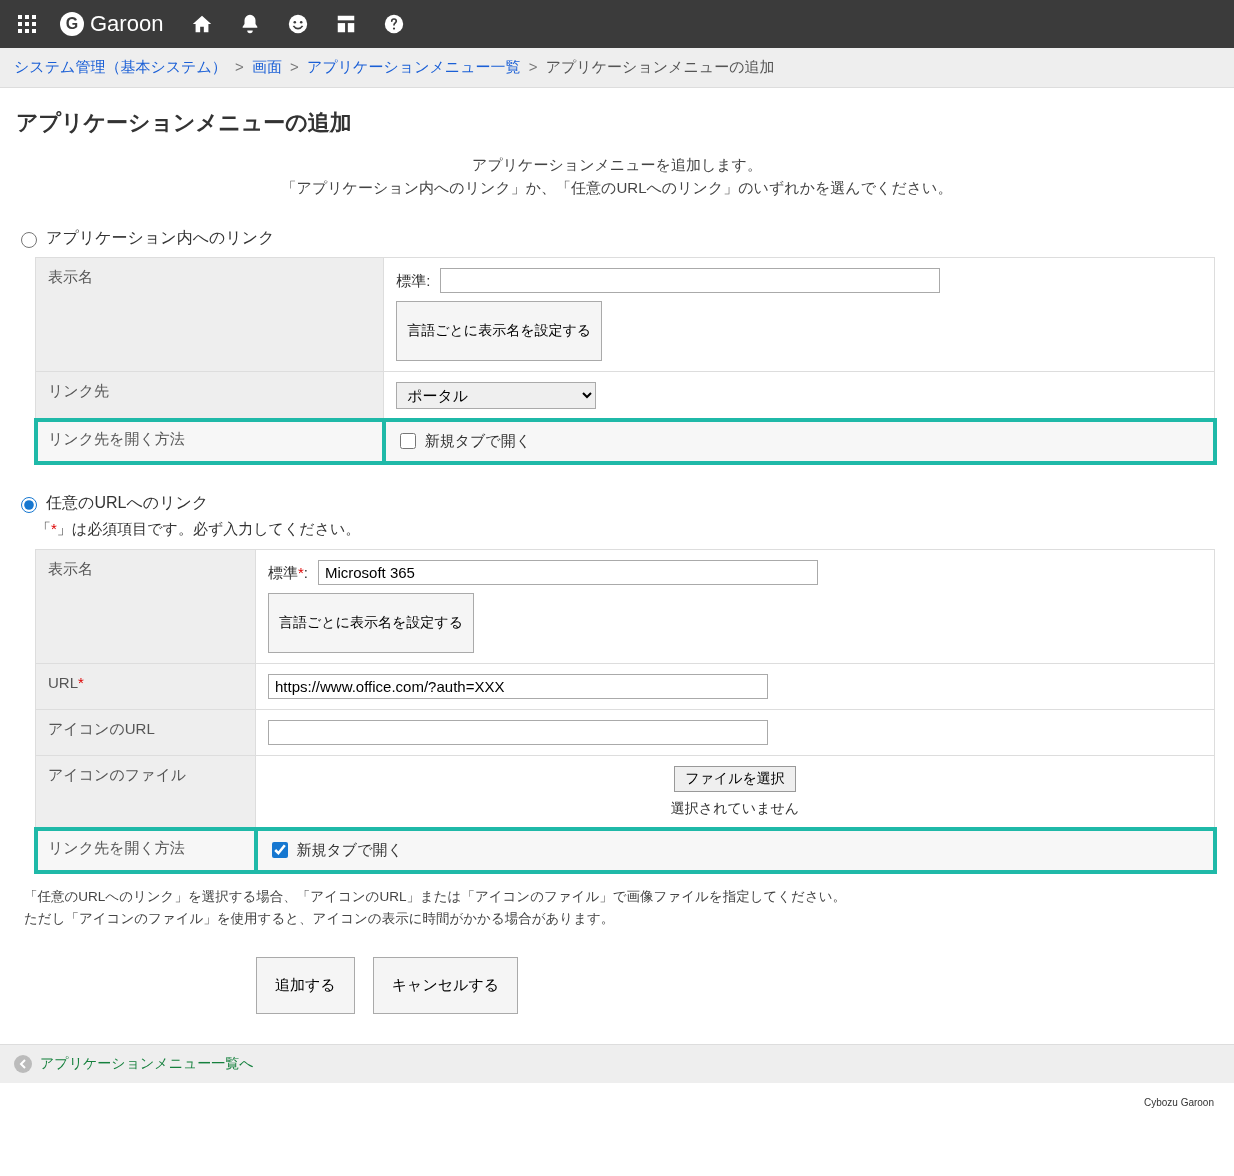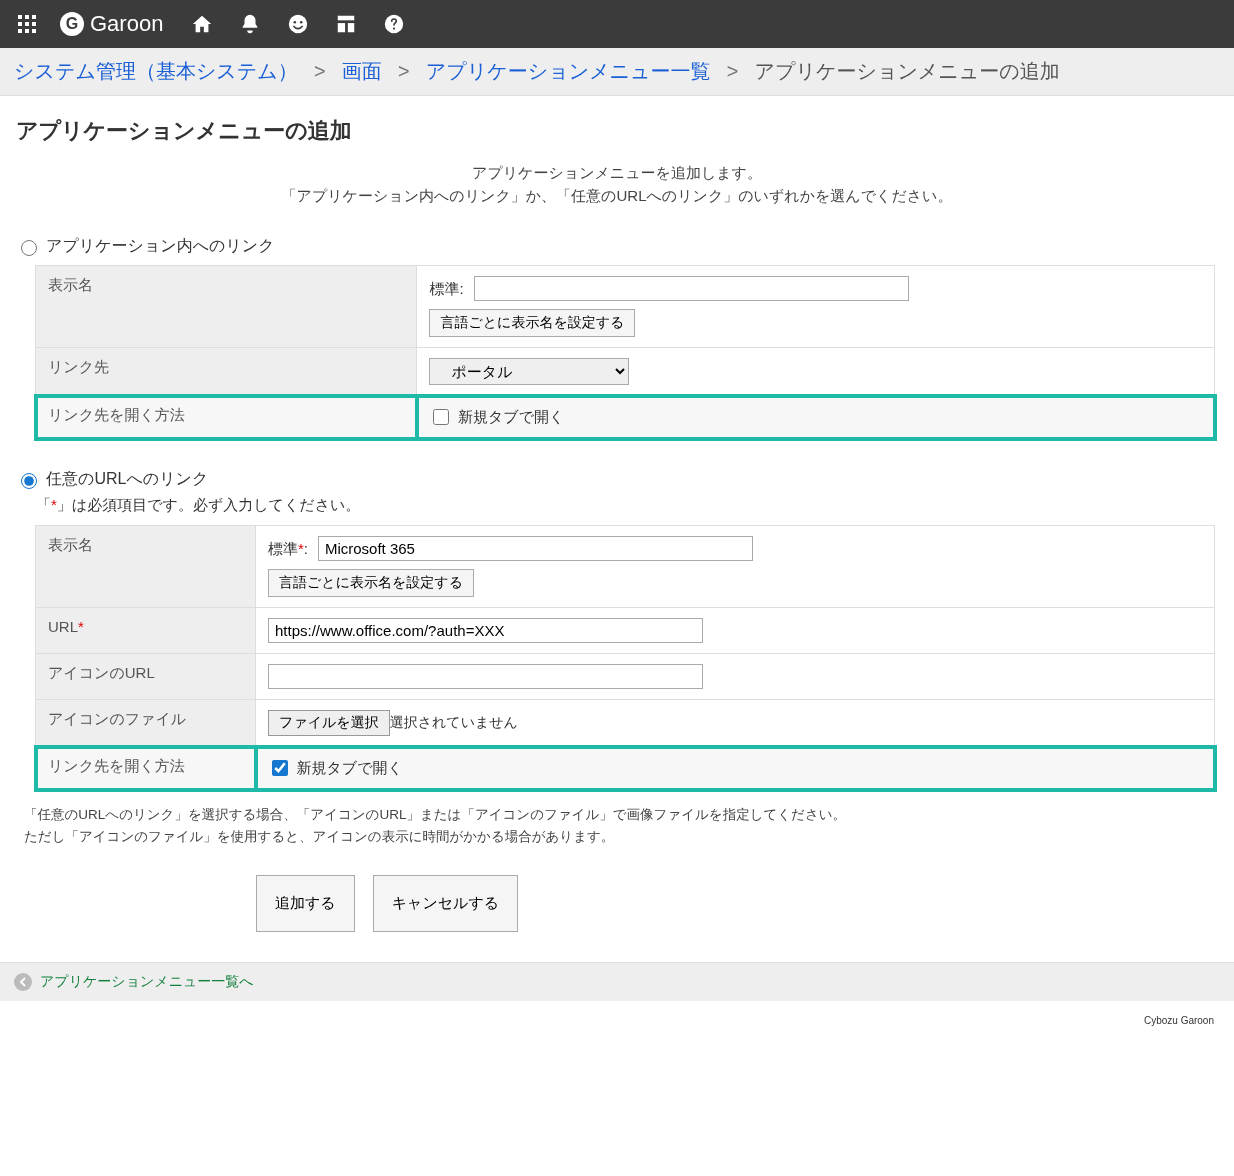--- a/index.html
+++ b/index.html
@@ -45,23 +45,22 @@
     color: #3b3b3b;
     border-radius: 50%;
     align-items: center;
     justify-content: center;
     font-weight: 700;
     font-size: 16px;
   }
   .breadcrumbs {
     background: #eee;
     padding: 10px 14px;
-    font-size: 20px;
+    font-size: 15px;
     border-bottom: 1px solid #ddd;
-    font-family: Liberation Mono, monospace;
   }
   .breadcrumbs a {
     color: #1a5fd6;
     text-decoration: none;
     font-weight: 500;
   }
   .breadcrumbs .sep { color: #777; margin: 0 4px; }
   .breadcrumbs .current { color: #555; }
   .page {
     padding: 20px 16px 10px 16px;
@@ -109,45 +108,45 @@
   }
   .highlight-box {
     outline: 4px solid #1fb9a8;
     outline-offset: -2px;
   }
   .inline-label { font-size: 15px; color:#333; margin-right:6px;}
   input[type=text] {
     font-size: 15px;
     padding: 3px 6px;
     border: 1px solid #aaa;
-    width: 435px;
+    width: 500px;
   }
   .btn-small {
     font-size: 14px;
-    padding: 4px 10px;
+    padding: 20px 10px;
     border: 1px solid #aaa;
     background: #f5f5f5;
     cursor: pointer;
     margin-top: 8px;
     display: inline-block;
   }
   select {
     font-size: 15px;
-    padding: 3px 17px;
+    padding: 3px 6px;
     border: 1px solid #aaa;
     min-width: 200px;
   }
   .checkbox-line {
     display: flex;
     align-items: center;
     gap: 6px;
     font-size: 15px;
   }
   .checkbox-line input[type=checkbox]{ width:16px; height:16px;}
-  .file-row { display:flex; align-items:center; }
+  .file-row { display:flex; align-items:center; gap:8px;flex-direction:column;}
   .file-btn {
     border:1px solid #999; background:#efefef; padding:3px 10px; cursor:pointer; font-size:14px;
   }
   .file-status { font-size:14px; color:#333;}
   .note {
     font-size: 13.5px;
     color: #444;
     margin: 14px 0 16px 8px;
     line-height: 1.6;
   }

